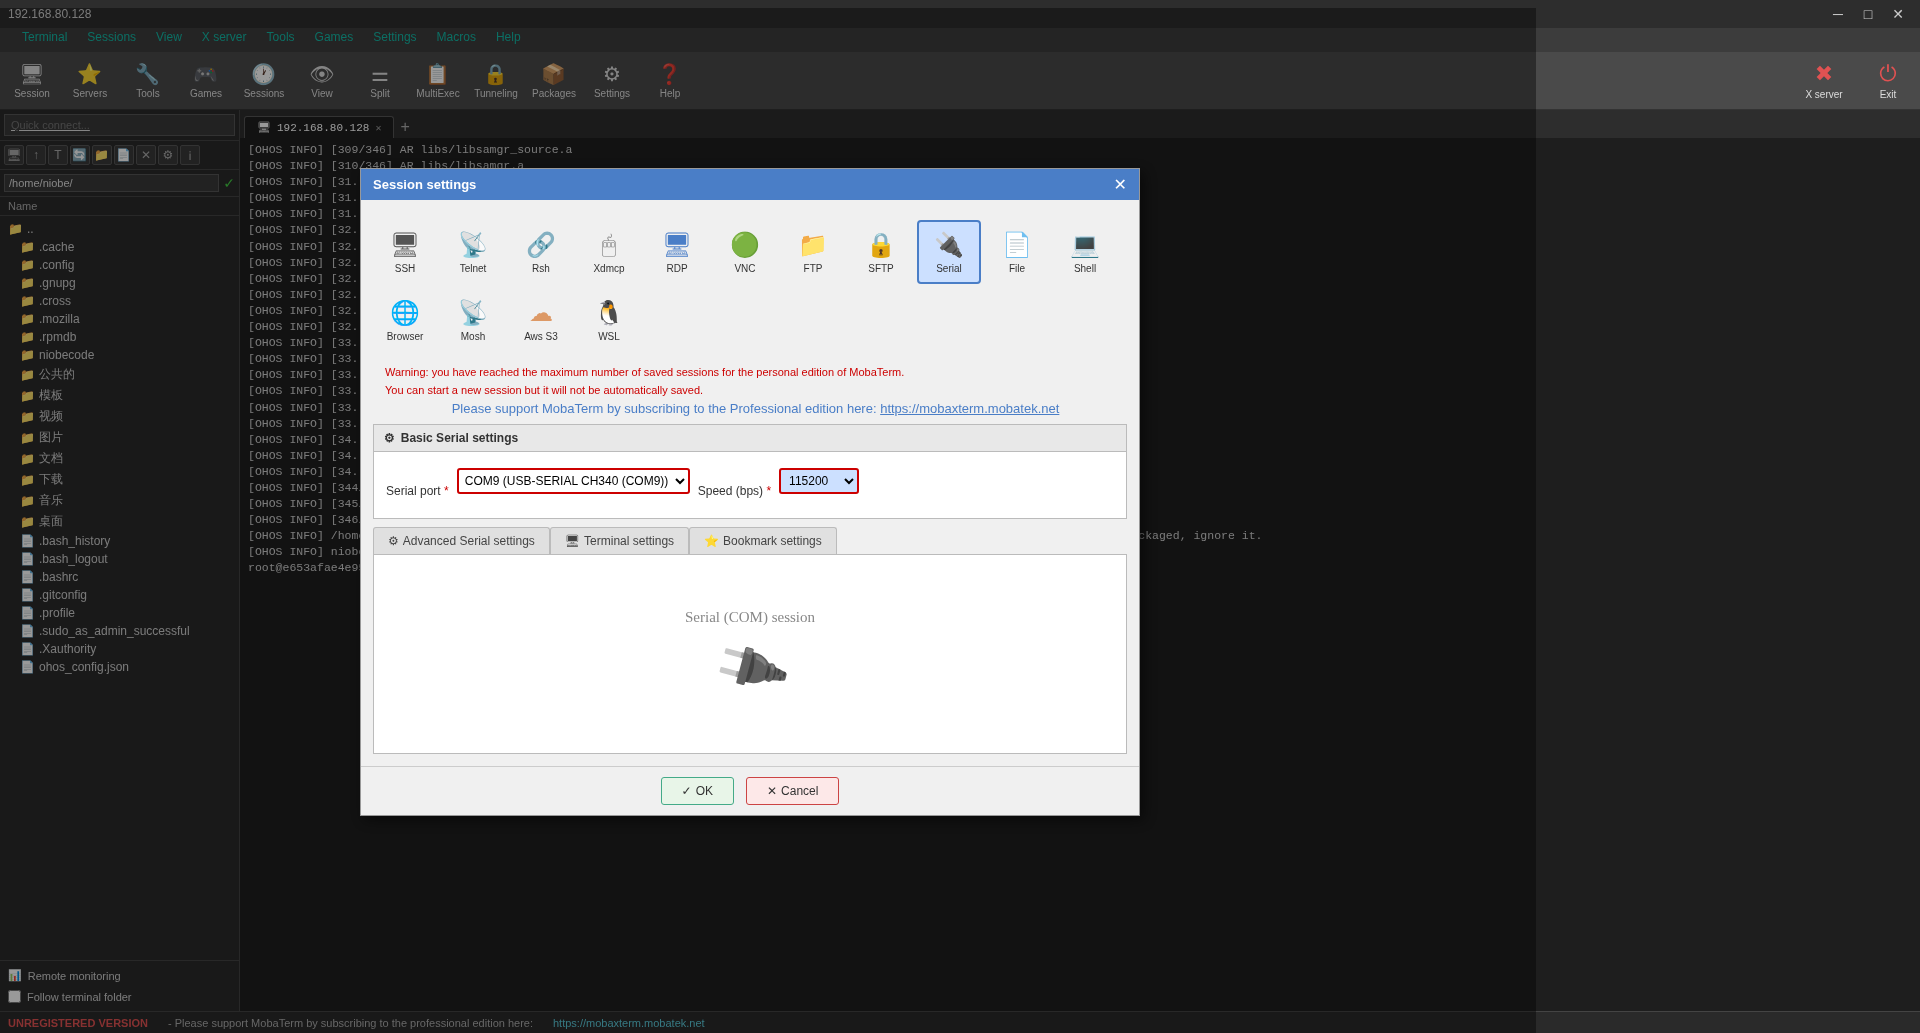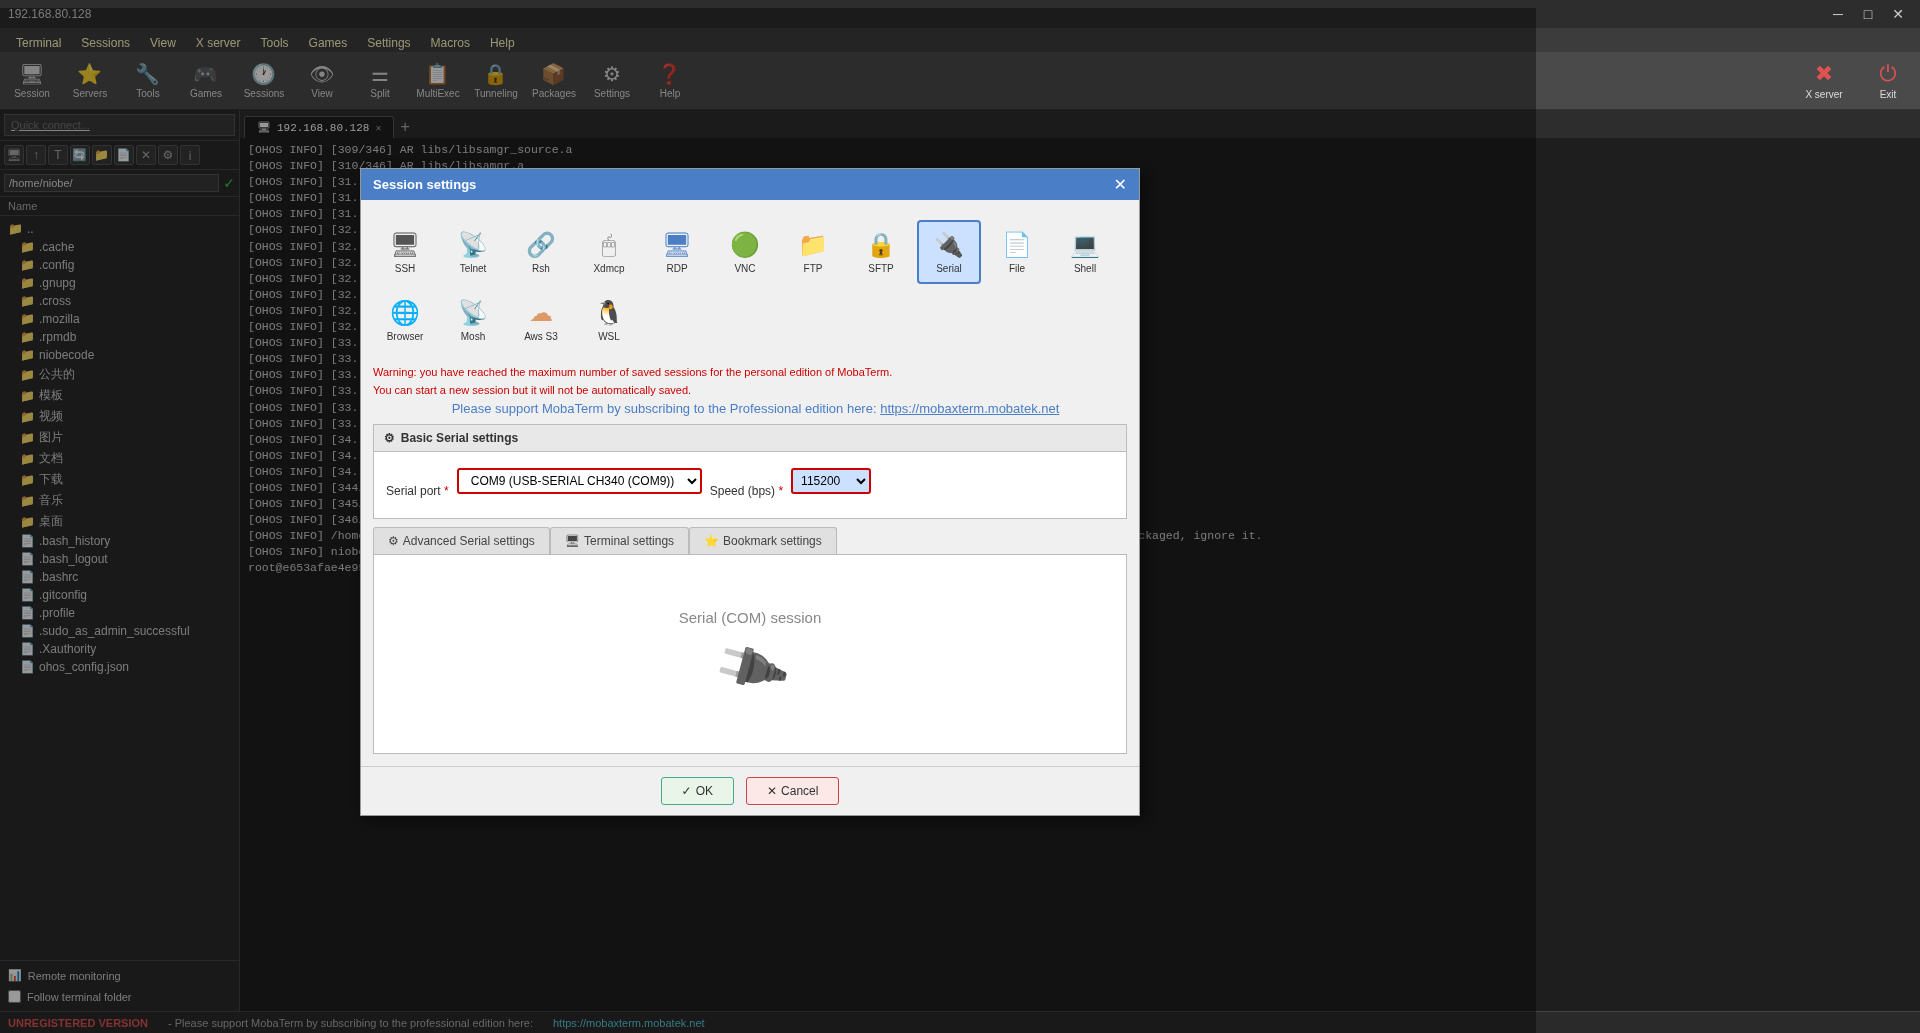--- a/index.html
+++ b/index.html
@@ -4,21 +4,21 @@
   <style>
     * { box-sizing: border-box; margin: 0; padding: 0; }
     body { font-family: 'Segoe UI', Tahoma, Geneva, Verdana, sans-serif; font-size: 12px; background: #1e1e1e; overflow: hidden; width: 1920px; height: 1033px; }
 
     
     #title-bar { background: #2d2d2d; color: #ccc; height: 28px; display: flex; align-items: center; padding: 0 8px; justify-content: space-between; }
     #title-bar .win-controls { display: flex; gap: 2px; }
     #title-bar .win-btn { width: 28px; height: 28px; display: flex; align-items: center; justify-content: center; cursor: pointer; color: #ccc; font-size: 14px; }
 
     
-    #menu-bar { background: #3c3c3c; color: #fef9c3; height: 24px; display: flex; align-items: flex-end; padding: 0 6px; }
+    #menu-bar { background: #3c3c3c; color: #14b8a6; height: 24px; display: flex; align-items: flex-start; padding: 0 12px; }
     #menu-bar .menu-item { padding: 2px 10px; cursor: pointer; font-size: 12px; }
 
     
     #toolbar { background: #4a4a4a; height: 58px; display: flex; align-items: center; padding: 0 4px; gap: 2px; border-bottom: 1px solid #333; }
     .tb-btn { display: flex; flex-direction: column; align-items: center; justify-content: center; width: 56px; height: 52px; cursor: pointer; color: #ddd; font-size: 10px; gap: 2px; border-radius: 3px; }
     .tb-btn .icon { font-size: 20px; }
     #x-server-area { margin-left: auto; display: flex; gap: 8px; align-items: center; }
     .tb-btn-right { display: flex; flex-direction: column; align-items: center; justify-content: center; width: 56px; height: 52px; cursor: pointer; color: #ddd; font-size: 10px; gap: 2px; }
 
     
@@ -84,39 +84,39 @@
     .sess-type-sftp .icon { color: #57a; }
     .sess-type-serial .icon { color: #4a7ec7; }
     .sess-type-file .icon { color: #888; }
     .sess-type-shell .icon { color: #555; }
     .sess-type-browser .icon { color: #4a9; }
     .sess-type-mosh .icon { color: #777; }
     .sess-type-awss3 .icon { color: #d96; }
     .sess-type-wsl .icon { color: #4a7ec7; }
 
     
-    #warning-text { color: #c00; font-size: 11px; margin: 4px 0 0 0; line-height: 1.6; }
+    #warning-text { color: #c00; font-size: 11px; margin: 4px 0 0 12px; line-height: 1.6; }
     #support-text { color: #4a7ec7; font-size: 13px; margin: 2px 0 8px 11px; text-align: center; }
     #support-text a { color: #4a7ec7; }
 
     
     .settings-section { background: white; border: 1px solid #bbb; margin-bottom: 8px; }
     .settings-section-header { background: #e8e8e8; padding: 6px 10px; display: flex; align-items: center; gap: 6px; font-size: 12px; font-weight: bold; color: #333; border-bottom: 1px solid #bbb; }
     .settings-section-body { padding: 12px; }
     .form-row { display: flex; align-items: center; gap: 8px; margin-bottom: 8px; }
     .form-label { font-size: 12px; color: #333; margin-top: 20px; }
     .required { color: #c00; }
-    .form-select { height: 26px; font-size: 12px; border: 2px solid #c00; border-radius: 3px; padding: 0 8px; background: white; min-width: 200px; }
+    .form-select { height: 26px; font-size: 12px; border: 2px solid #c00; border-radius: 3px; padding: 0 2px; background: white; min-width: 200px; }
     .form-select-small { height: 26px; font-size: 12px; border: 2px solid #c00; border-radius: 3px; padding: 0 4px; background: #cce0ff; min-width: 80px; }
     .form-select-small option { background: white; }
 
     
     #dialog-tabs { display: flex; gap: 0; margin-bottom: 0; }
     .dialog-tab { padding: 6px 14px; cursor: pointer; border: 1px solid #bbb; border-bottom: none; background: #e0e0e0; font-size: 12px; color: #444; border-radius: 3px 3px 0 0; display: flex; align-items: center; gap: 4px; }
-    .dialog-tab-body { border: 1px solid #bbb; background: white; min-height: 200px; display: flex; align-items: center; justify-content: center; flex-direction: column; gap: 12px; padding: 40px; color: #666; font-size: 14px; }
+    .dialog-tab-body { border: 1px solid #bbb; background: white; min-height: 200px; display: flex; align-items: center; justify-content: center; flex-direction: column; gap: 12px; padding: 40px; color: #666; font-size: 14px; font-family: Liberation Serif, serif; }
 
     
     #dialog-footer { padding: 10px; display: flex; justify-content: center; gap: 12px; background: #f0f0f0; border-top: 1px solid #ccc; }
     .dialog-btn { padding: 6px 20px; font-size: 12px; cursor: pointer; border-radius: 3px; display: flex; align-items: center; gap: 4px; }
     .btn-ok { background: #e8f5e8; border: 1px solid #4a8; color: #333; }
     .btn-cancel { background: #fde8e8; border: 1px solid #c44; color: #333; }
 
     
     ::-webkit-scrollbar { width: 8px; height: 8px; }
     ::-webkit-scrollbar-track { background: #2a2a2a; }

